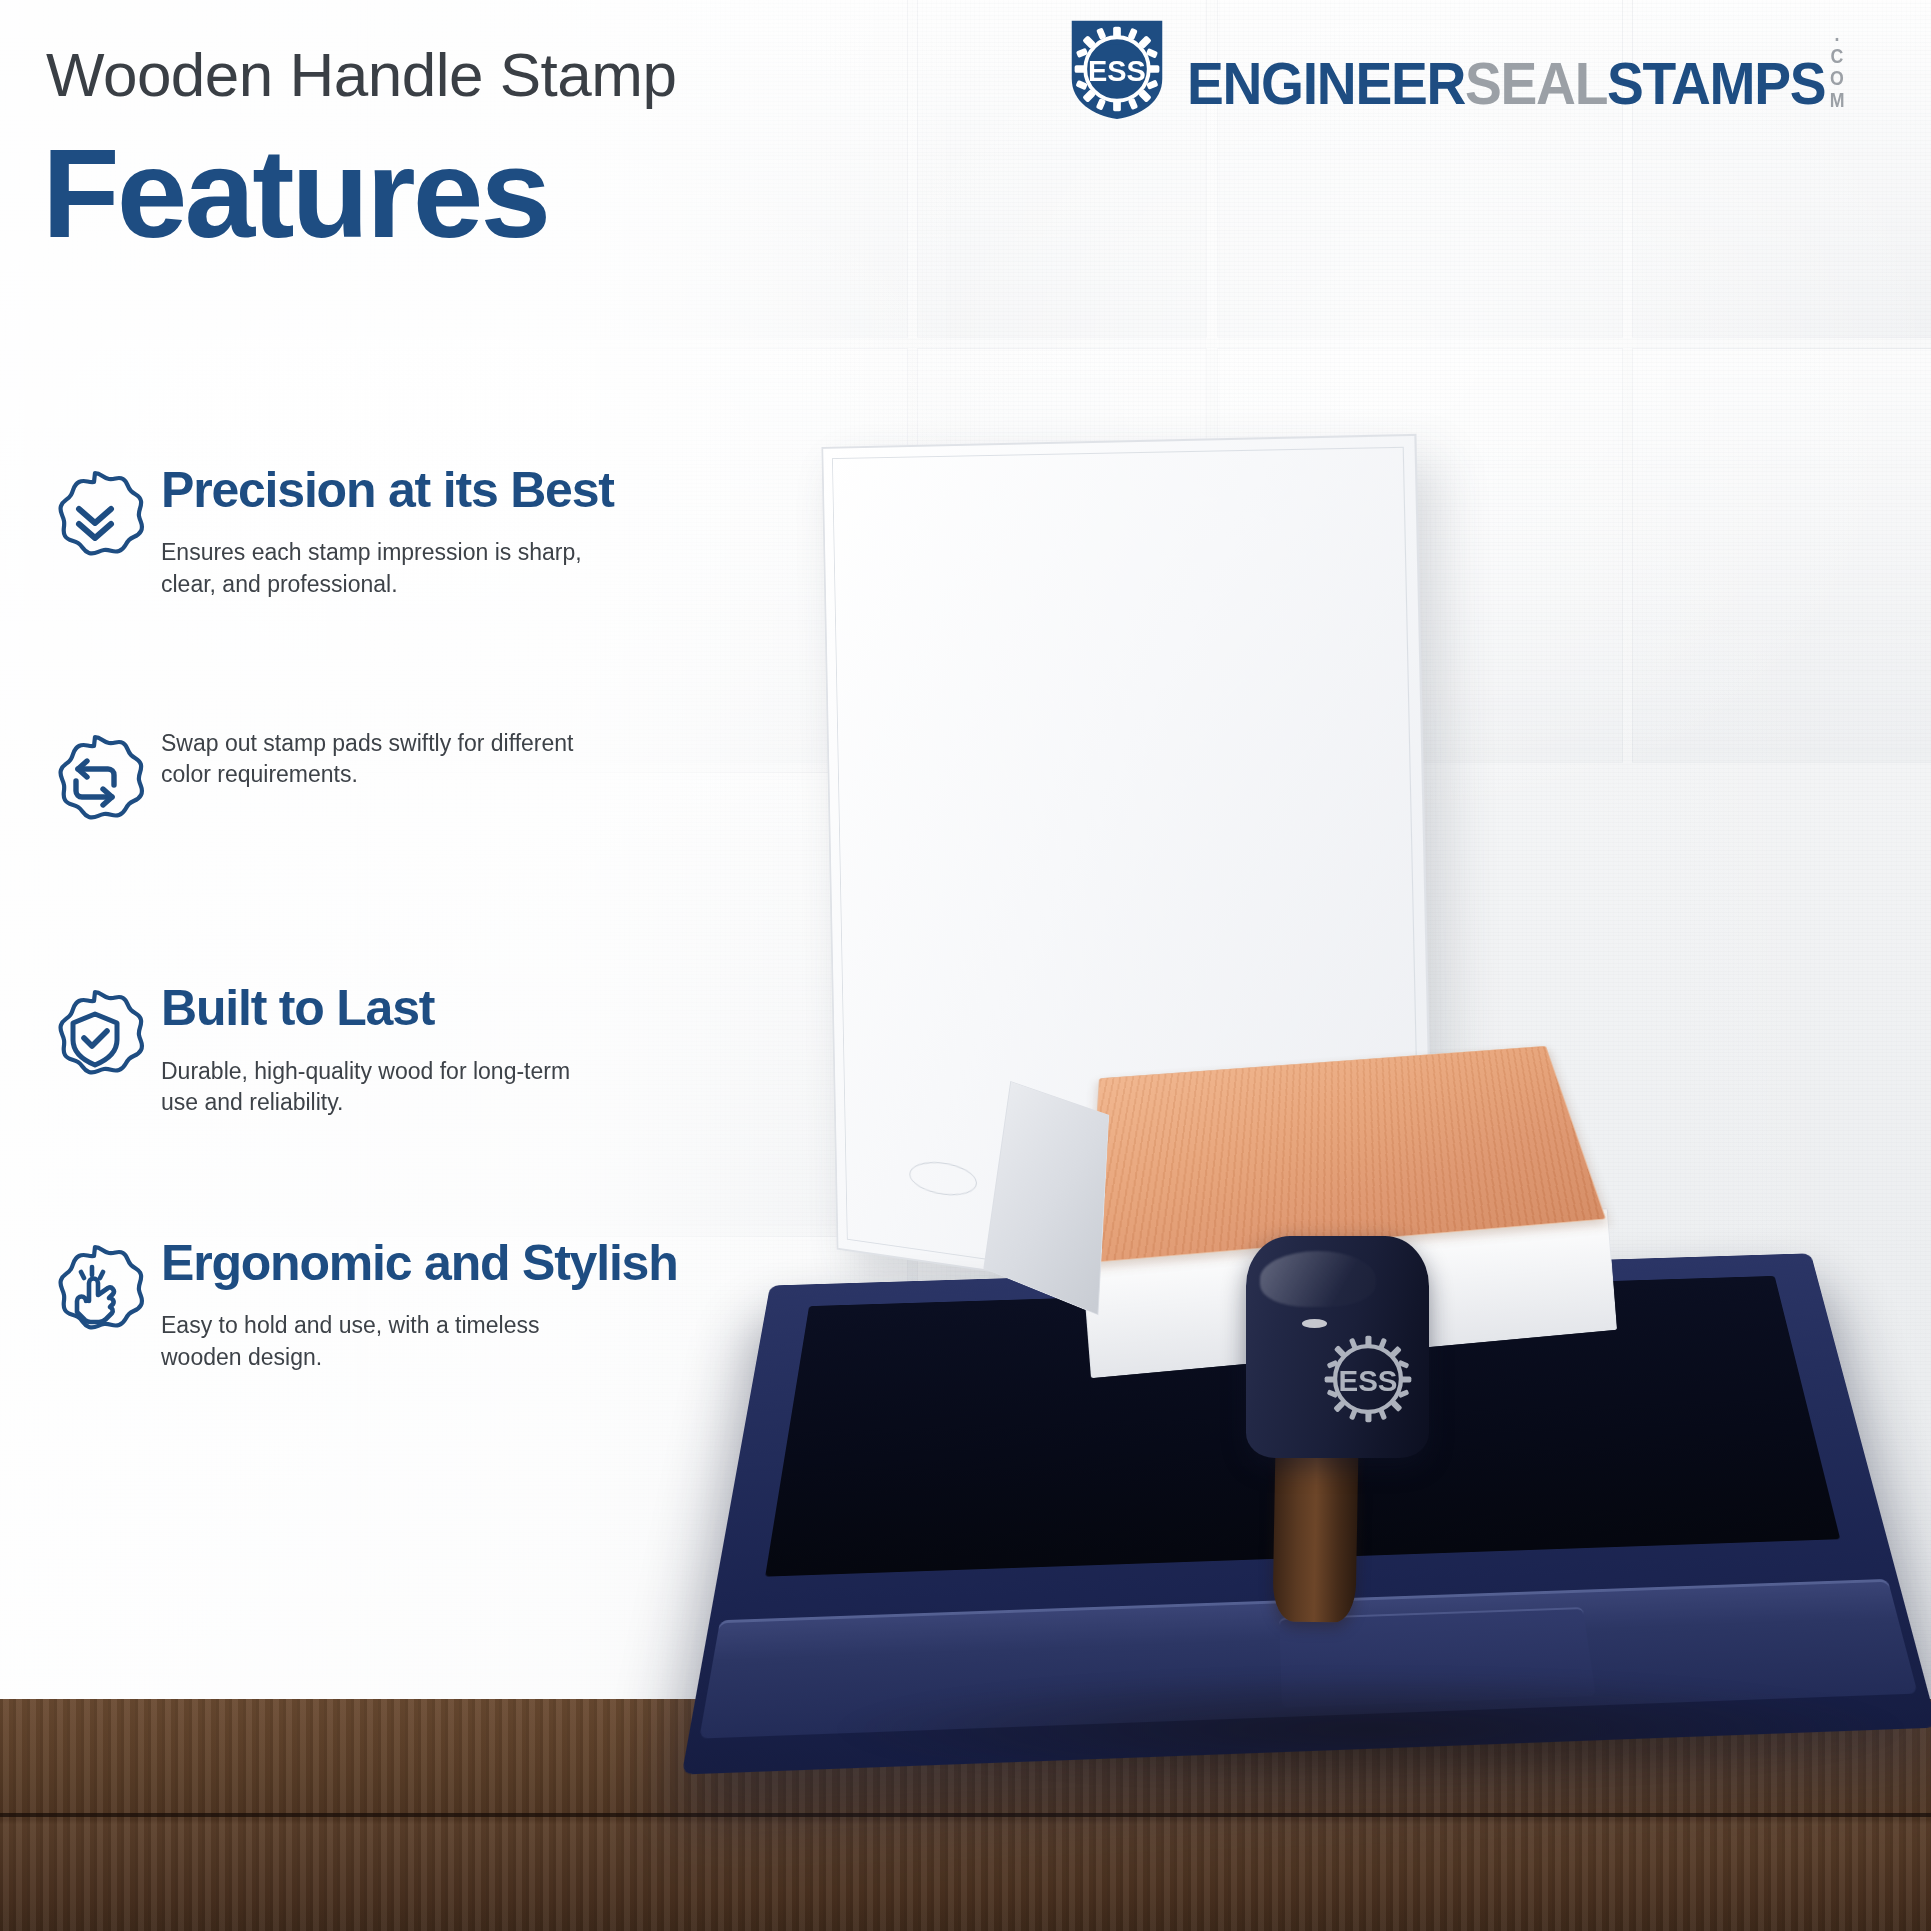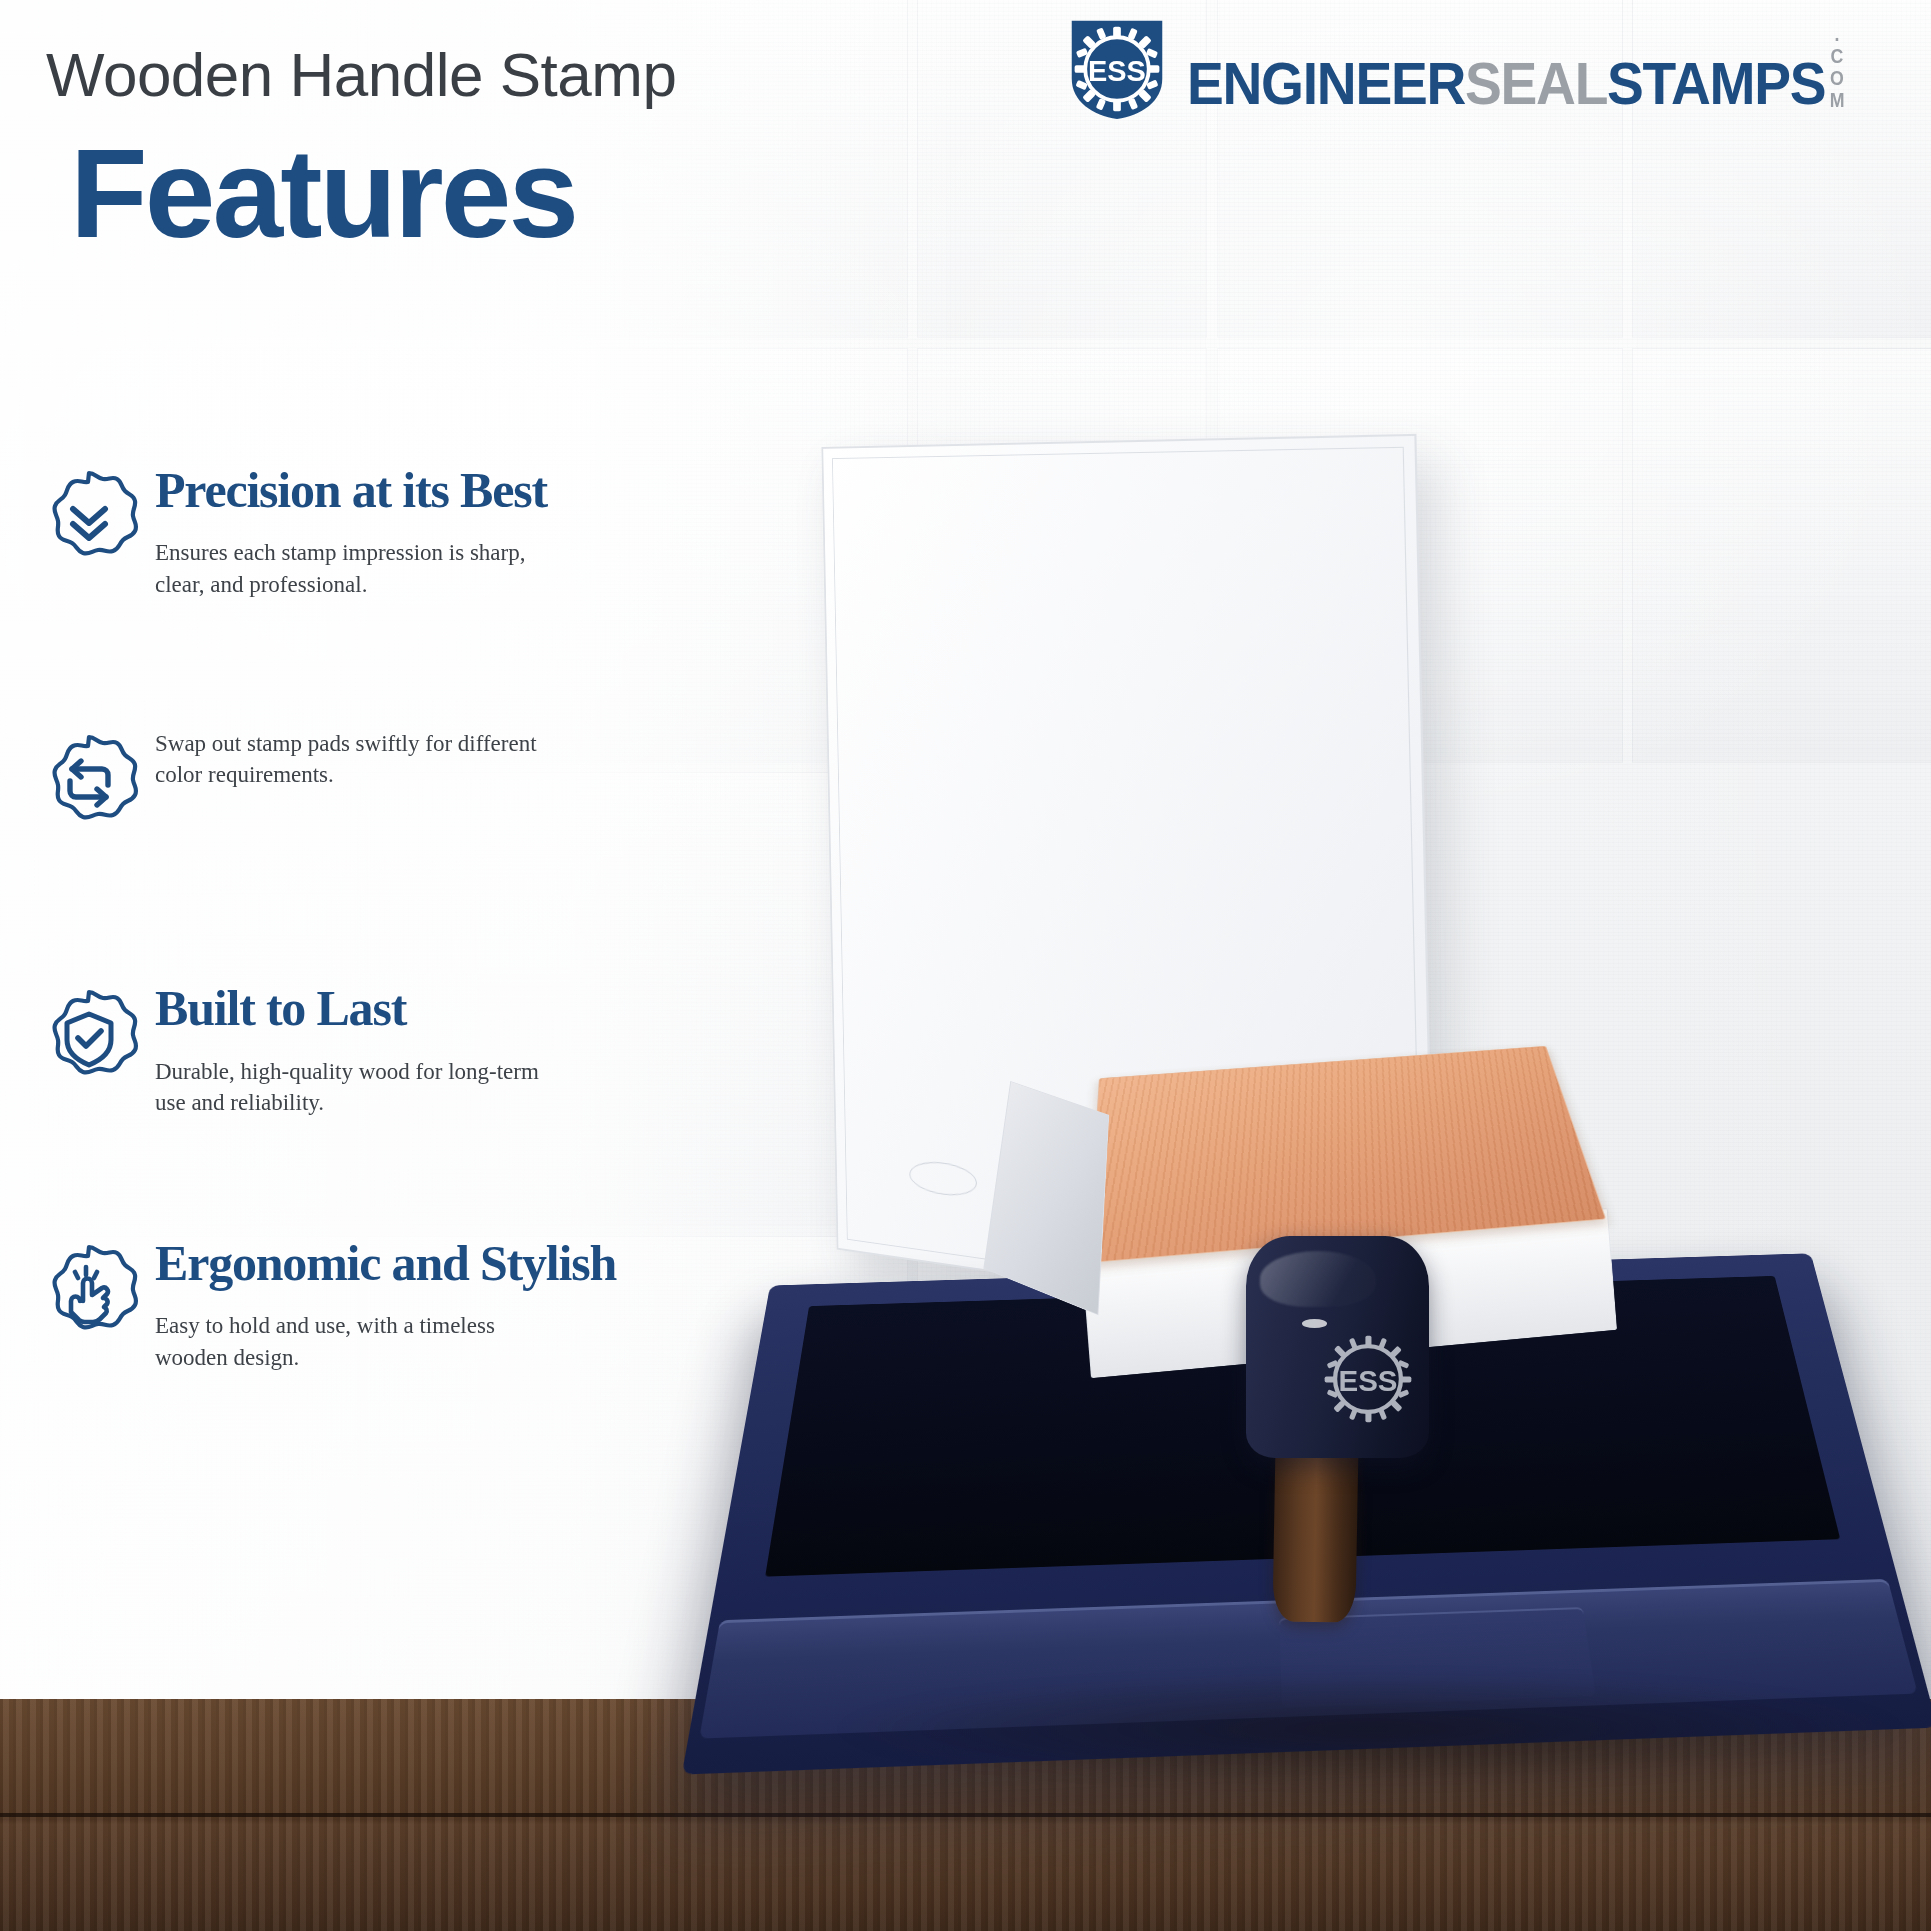--- a/index.html
+++ b/index.html
@@ -61,24 +61,24 @@
   .left { position:absolute; left:0; top:0; width:946px; height:1699px; }
 
   .title-sub {
     position:absolute; left:46px; top:42px; width:850px;
     font-size:62px; font-weight:400; color:#3a3f45; letter-spacing:-0.5px;
     line-height:1.05; white-space:nowrap;
   }
   .title-main {
     position:absolute; left:42px; top:130px; width:850px;
     font-size:127px; font-weight:700; color:#1e4d82;
-    letter-spacing:-2.9px; line-height:1; white-space:nowrap;margin-left:28px;
-  }
-
-  .features { position:absolute; left:10px; top:452px; width:908px;font-family:Liberation Serif, serif; }
+    letter-spacing:-2.9px; line-height:1; white-space:nowrap;
+  }
+
+  .features { position:absolute; left:16px; top:452px; width:908px; }
   .feature { position:relative; min-height:243px; padding-left:145px; }
 
   .badge { position:absolute; left:29px; top:5.8px; width:100px; height:100px; }
   .badge svg { width:100px; height:100px; display:block; }
 
   .f-head {
     font-size:50px; font-weight:700; color:#1e4d82;
     letter-spacing:-1.2px; line-height:1.05; white-space:nowrap;
     margin:11.6px 0 0 0;
   }

